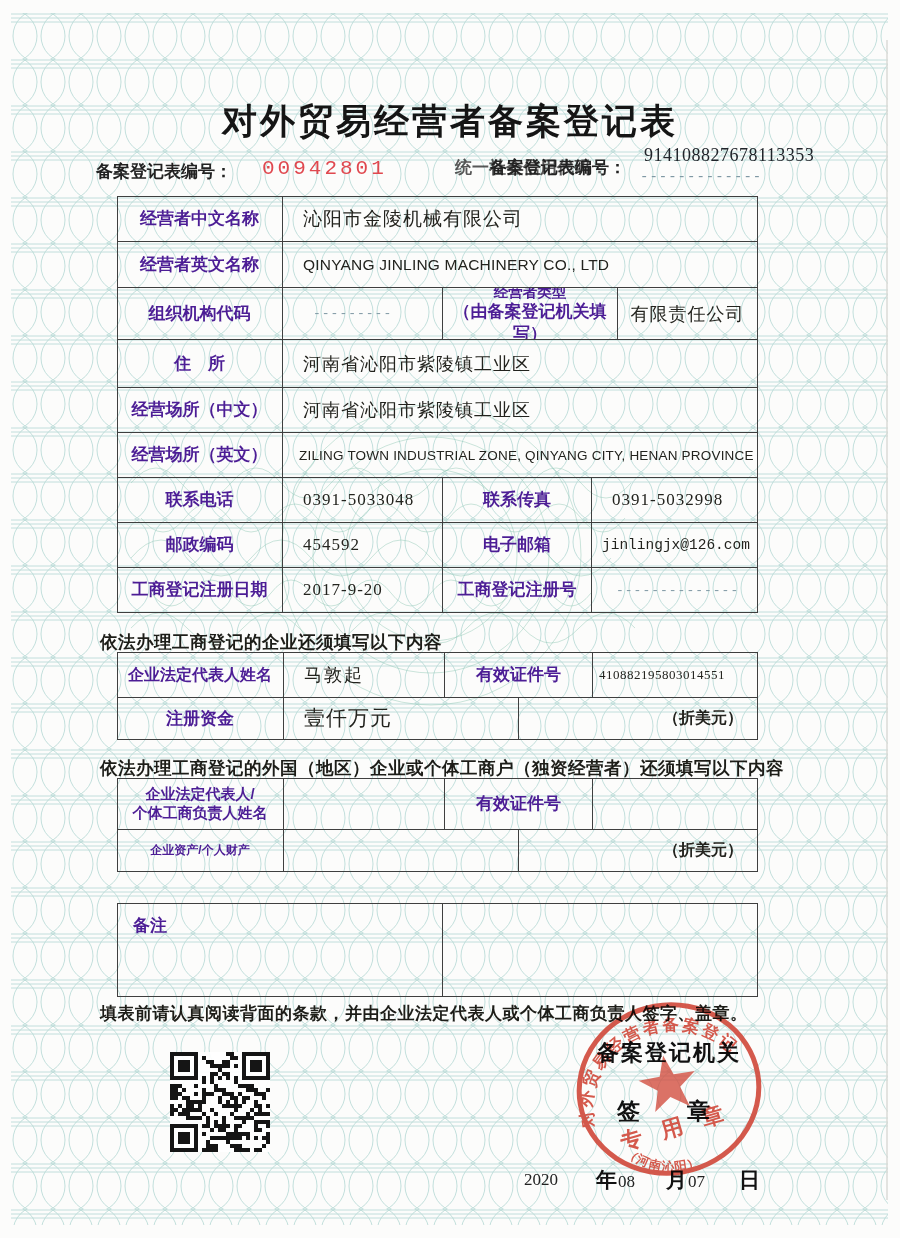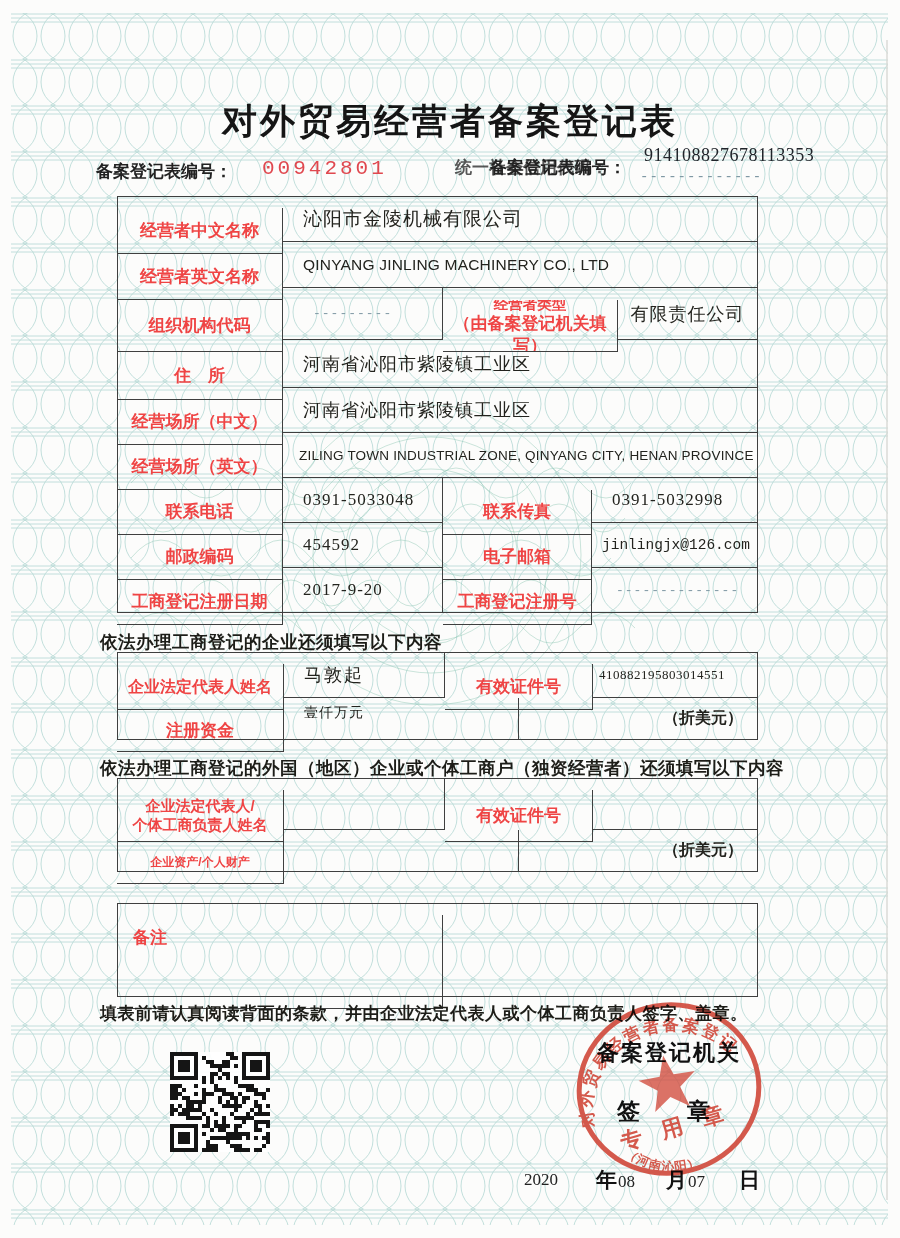--- a/index.html
+++ b/index.html
@@ -24,21 +24,21 @@
   .title{left:0;top:98px;width:900px;text-align:center;font-size:35px;font-weight:bold;
          letter-spacing:3px;color:#151515;}
   .hdr-lbl{font-size:17px;font-weight:bold;color:#222;}
   .hdr-lbl.light{font-weight:600;color:#3a3a3a;opacity:.85;margin-top:14px;}
   .reg-no{font-family:"Liberation Mono",monospace;font-size:21px;letter-spacing:3px;color:var(--accent-red);}
   .credit-val{font-family:"Liberation Serif",serif;font-size:18px;letter-spacing:.5px;color:#20242a;}
   .dashes{font-family:"Liberation Mono",monospace;color:var(--dash);font-size:13px;letter-spacing:1px;white-space:pre;}
   .tbox{border:1px solid var(--line);background:transparent;}
   .cell{border-right:1px solid var(--line);border-bottom:1px solid var(--line);
         display:flex;align-items:center;overflow:hidden;}
-  .lbl{justify-content:center;text-align:center;font-size:17px;font-weight:600;color:#ef4444;line-height:1.25;margin-top:12px;}
+  .lbl{justify-content:center;text-align:center;font-size:17px;font-weight:600;color:#4c1d95;line-height:1.25;}
   .lbl.small{font-size:14.5px;}
   .val{padding-left:20px;font-family:"Liberation Serif",serif;font-size:18px;color:#23231e;}
   .val.cn{font-size:19px;letter-spacing:1px;}
   .val.en{font-family:"Liberation Sans",sans-serif;font-size:15.5px;letter-spacing:.2px;}
   .val.en2{font-family:"Liberation Sans",sans-serif;font-size:13.5px;letter-spacing:.2px;}
   .val.num{font-size:17px;letter-spacing:1px;}
   .val.mono{font-family:"Liberation Mono",monospace;font-size:14.5px;padding-left:10px;}
   .val.idnum{font-size:13px;letter-spacing:.5px;padding-left:6px;}
   .val.right{justify-content:flex-end;padding-right:14px;font-family:"Liberation Sans",sans-serif;
              font-weight:600;font-size:16px;}
@@ -134,21 +134,21 @@
         <span class="dashes" style="padding-left:24px;">--------------</span>
       </div>
 
     <div class="abs sec-heading" style="left:100px;top:630px;">依法办理工商登记的企业还须填写以下内容</div>
     <div class="abs tbox" style="left:117px;top:652px;width:641px;height:88px;"></div>
     <div class="abs cell lbl" style="left:117px;top:652px;width:167px;height:46px;font-size:16px;">企业法定代表人姓名</div>
     <div class="abs cell val cn" style="left:284px;top:652px;width:161px;height:46px;font-size:18px;letter-spacing:2px;">马敦起</div>
     <div class="abs cell lbl" style="left:445px;top:652px;width:148px;height:46px;">有效证件号</div>
     <div class="abs cell val idnum" style="left:593px;top:652px;width:165px;height:46px;">410882195803014551</div>
     <div class="abs cell lbl" style="left:117px;top:698px;width:167px;height:42px;">注册资金</div>
-    <div class="abs cell val cn" style="left:284px;top:698px;width:235px;height:42px;font-size:14px;align-items:flex-start;padding-top:6px;">壹仟万元</div>
+    <div class="abs cell val cn" style="left:284px;top:698px;width:235px;height:42px;font-size:21px;align-items:flex-start;padding-top:6px;">壹仟万元</div>
     <div class="abs cell val right" style="left:519px;top:698px;width:239px;height:42px;">（折美元）</div>
 
     <div class="abs sec-heading" style="left:100px;top:756px;">依法办理工商登记的外国（地区）企业或个体工商户（独资经营者）还须填写以下内容</div>
     <div class="abs tbox" style="left:117px;top:778px;width:641px;height:94px;"></div>
     <div class="abs cell lbl small" style="left:117px;top:778px;width:167px;height:52px;flex-direction:column;justify-content:center;font-size:15px;">
       <span>企业法定代表人/</span>
       <span>个体工商负责人姓名</span>
     </div>
     <div class="abs cell val" style="left:284px;top:778px;width:161px;height:52px;"></div>
     <div class="abs cell lbl" style="left:445px;top:778px;width:148px;height:52px;">有效证件号</div>

